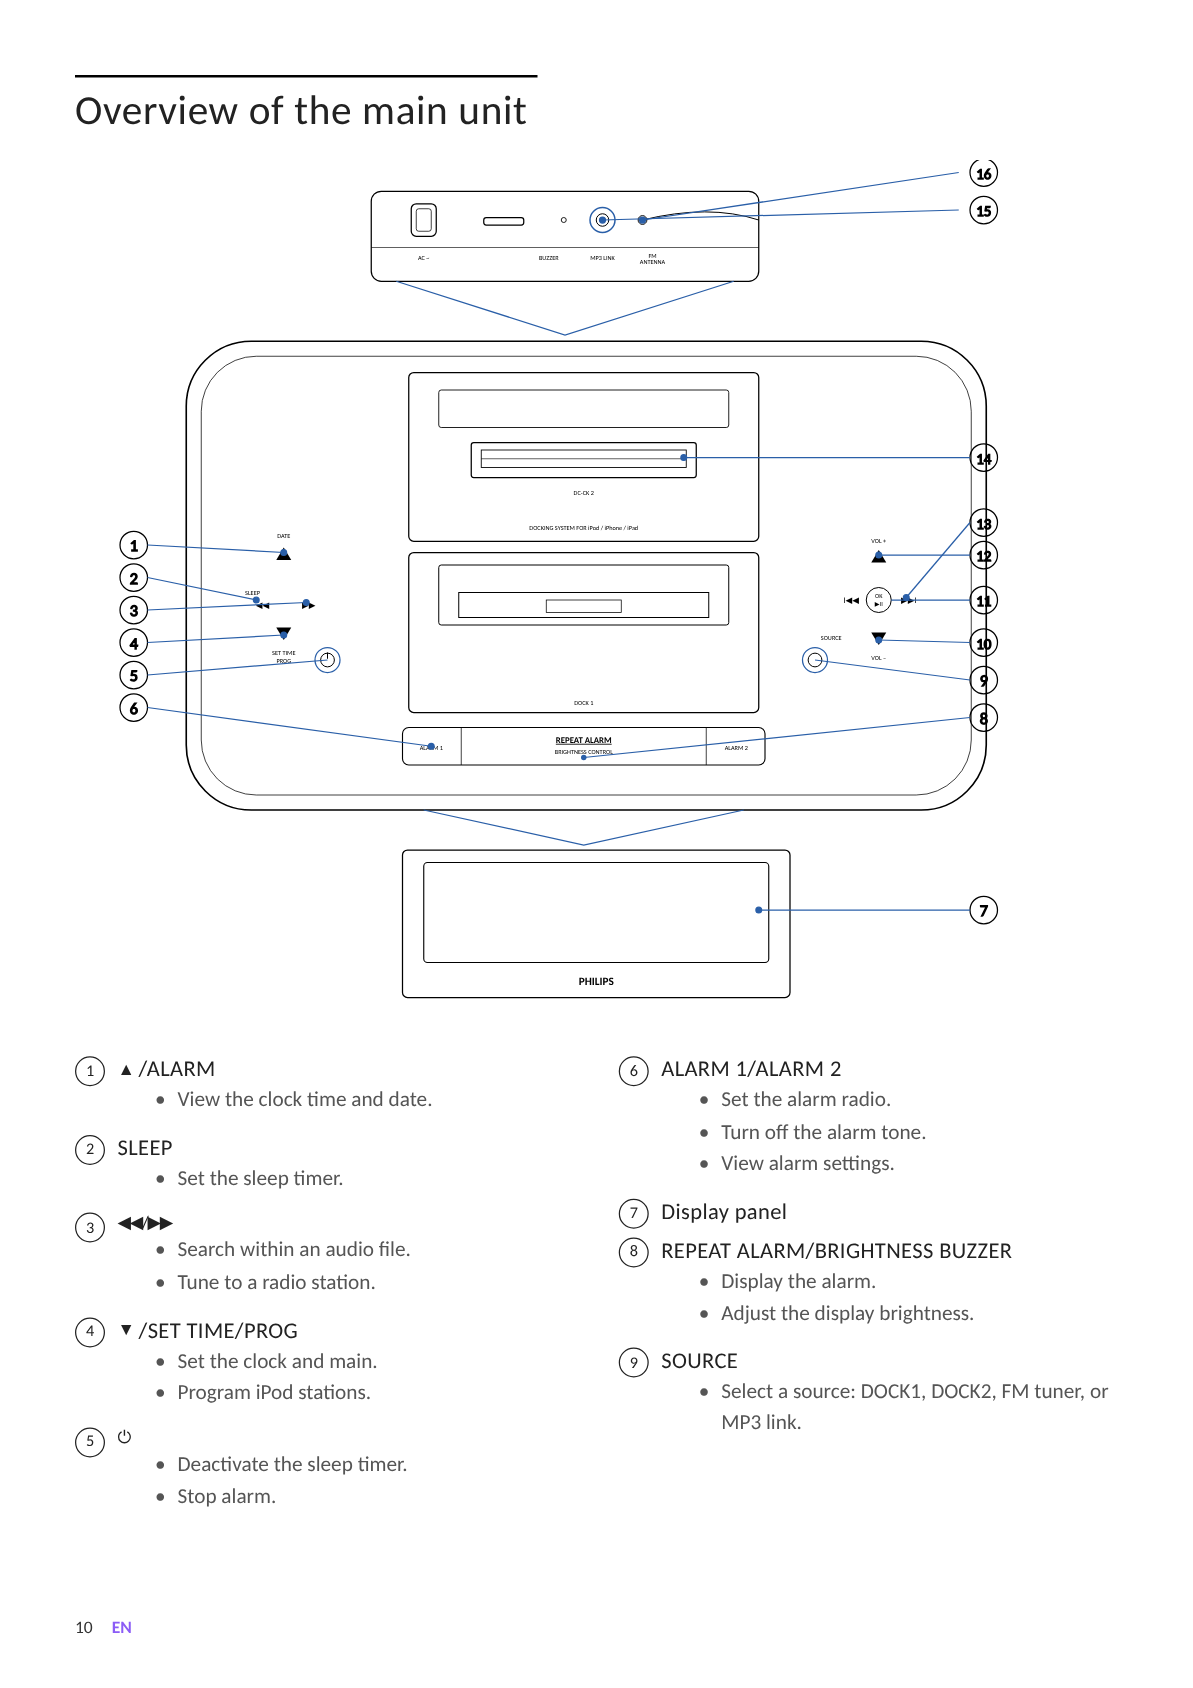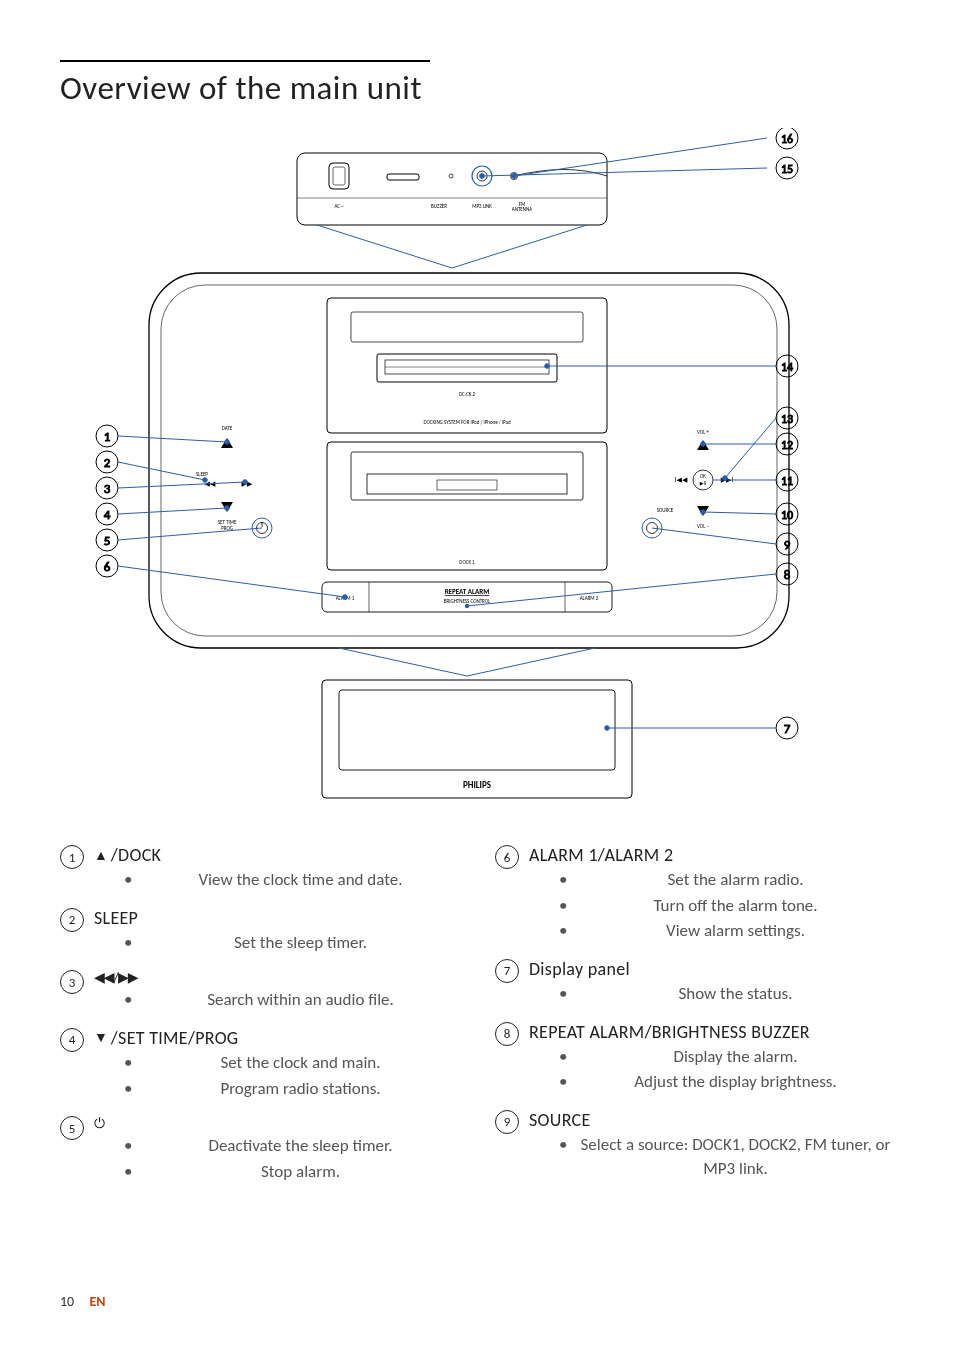--- a/index.html
+++ b/index.html
@@ -80,21 +80,20 @@
     gap: 4px;
   }
   .item-title .sym {
     font-size: 14px;
     letter-spacing: -1px;
   }
   ul.bullets {
     list-style: none;
     padding: 0 0 0 30px;
     margin: 2px 0 8px 0;
-    text-align: center;
   }
   ul.bullets li {
     position: relative;
     font-size: 17px;
     line-height: 1.45;
     color: #555;
     padding-left: 18px;
     margin: 1px 0;
   }
   ul.bullets li::before {
@@ -104,21 +103,21 @@
     top: 0;
     color: #555;
   }
   .footer {
     position: absolute;
     bottom: 40px;
     left: 60px;
     font-size: 14px;
   }
   .footer .pn { color:#333; margin-right: 12px; }
-  .footer .lang { font-weight: 600; color:#c2410c; }
+  .footer .lang { font-weight: 600; color:#8b5cf6; }
   .tinier { font-size: 5px; fill:#000; }
 </style>
 </head>
 <body>
 
 <div class="page">
   <div class="title-rule"></div>
   <h1>Overview of the main unit</h1>
 
   <div class="diagram-area">
@@ -333,21 +332,21 @@
     </svg>
   </div>
 
   <div class="columns">
     <div class="col" id="col-left">
         <div class="item">
           <div class="numcircle">1</div>
           <div class="item-body">
             <div class="item-title">
               <span class="sym">▲</span>
-              <span>/DOCK</span>
+              <span>/ALARM</span>
             </div>
             <ul class="bullets">
               <li>View the clock time and date.</li>
             </ul>
           </div>
         </div>
         <div class="item">
           <div class="numcircle">2</div>
           <div class="item-body">
             <div class="item-title">
@@ -359,33 +358,34 @@
           </div>
         </div>
         <div class="item">
           <div class="numcircle">3</div>
           <div class="item-body">
             <div class="item-title">
               <span class="sym">◀◀/▶▶</span>
             </div>
             <ul class="bullets">
               <li>Search within an audio file.</li>
+              <li>Tune to a radio station.</li>
             </ul>
           </div>
         </div>
         <div class="item">
           <div class="numcircle">4</div>
           <div class="item-body">
             <div class="item-title">
               <span class="sym">▼</span>
               <span>/SET TIME/PROG</span>
             </div>
             <ul class="bullets">
               <li>Set the clock and main.</li>
-              <li>Program radio stations.</li>
+              <li>Program iPod stations.</li>
             </ul>
           </div>
         </div>
         <div class="item">
           <div class="numcircle">5</div>
           <div class="item-body">
             <div class="item-title">
               <span class="sym">⏻</span>
             </div>
             <ul class="bullets">
@@ -408,23 +408,20 @@
               <li>View alarm settings.</li>
             </ul>
           </div>
         </div>
         <div class="item">
           <div class="numcircle">7</div>
           <div class="item-body">
             <div class="item-title">
               <span>Display panel</span>
             </div>
-            <ul class="bullets">
-              <li>Show the status.</li>
-            </ul>
           </div>
         </div>
         <div class="item">
           <div class="numcircle">8</div>
           <div class="item-body">
             <div class="item-title">
               <span>REPEAT ALARM/BRIGHTNESS BUZZER</span>
             </div>
             <ul class="bullets">
               <li>Display the alarm.</li>

